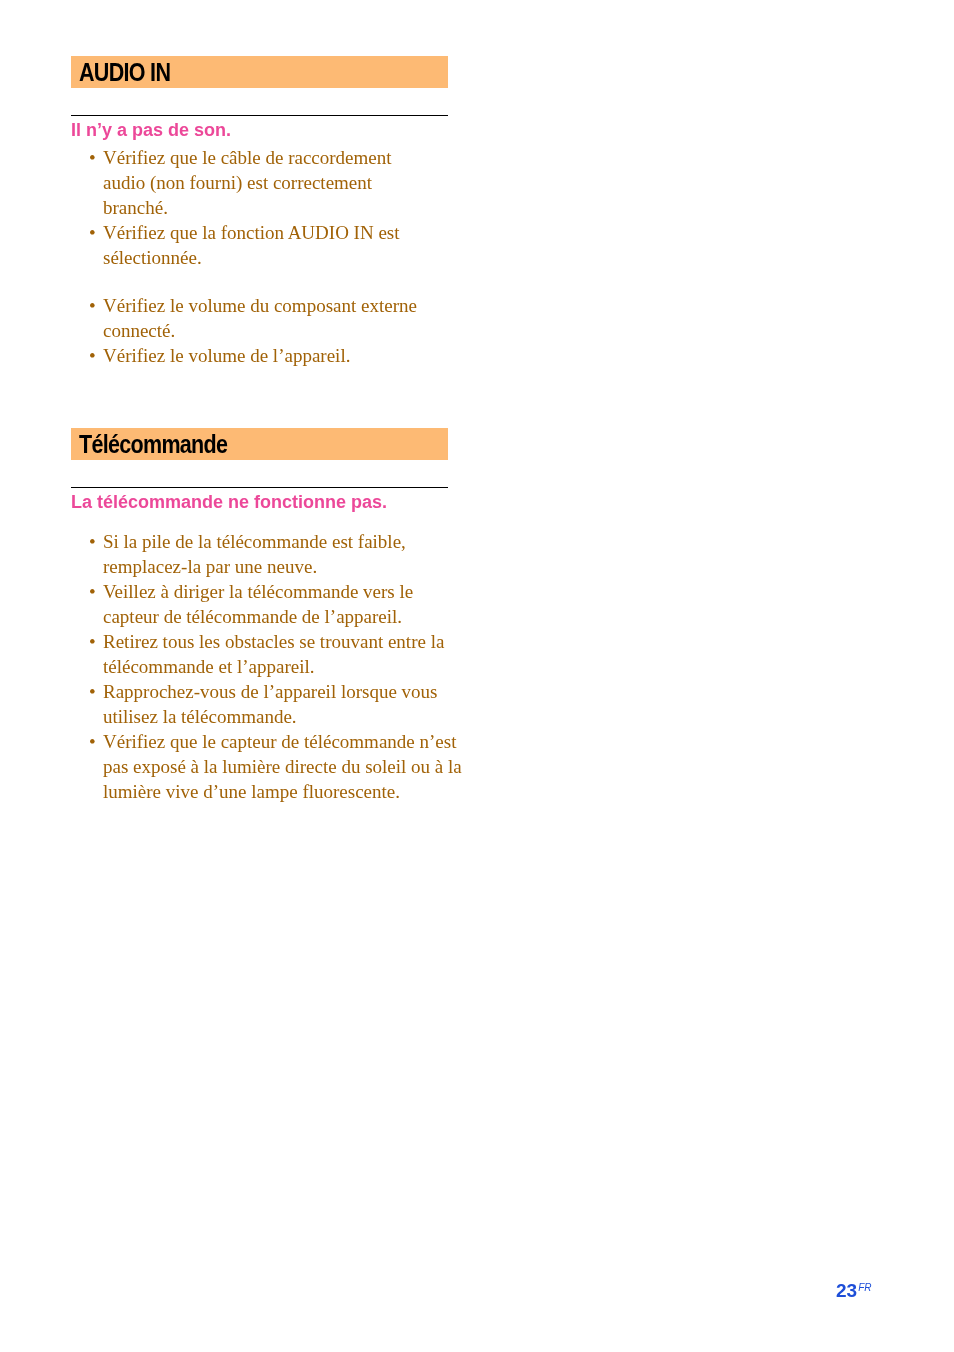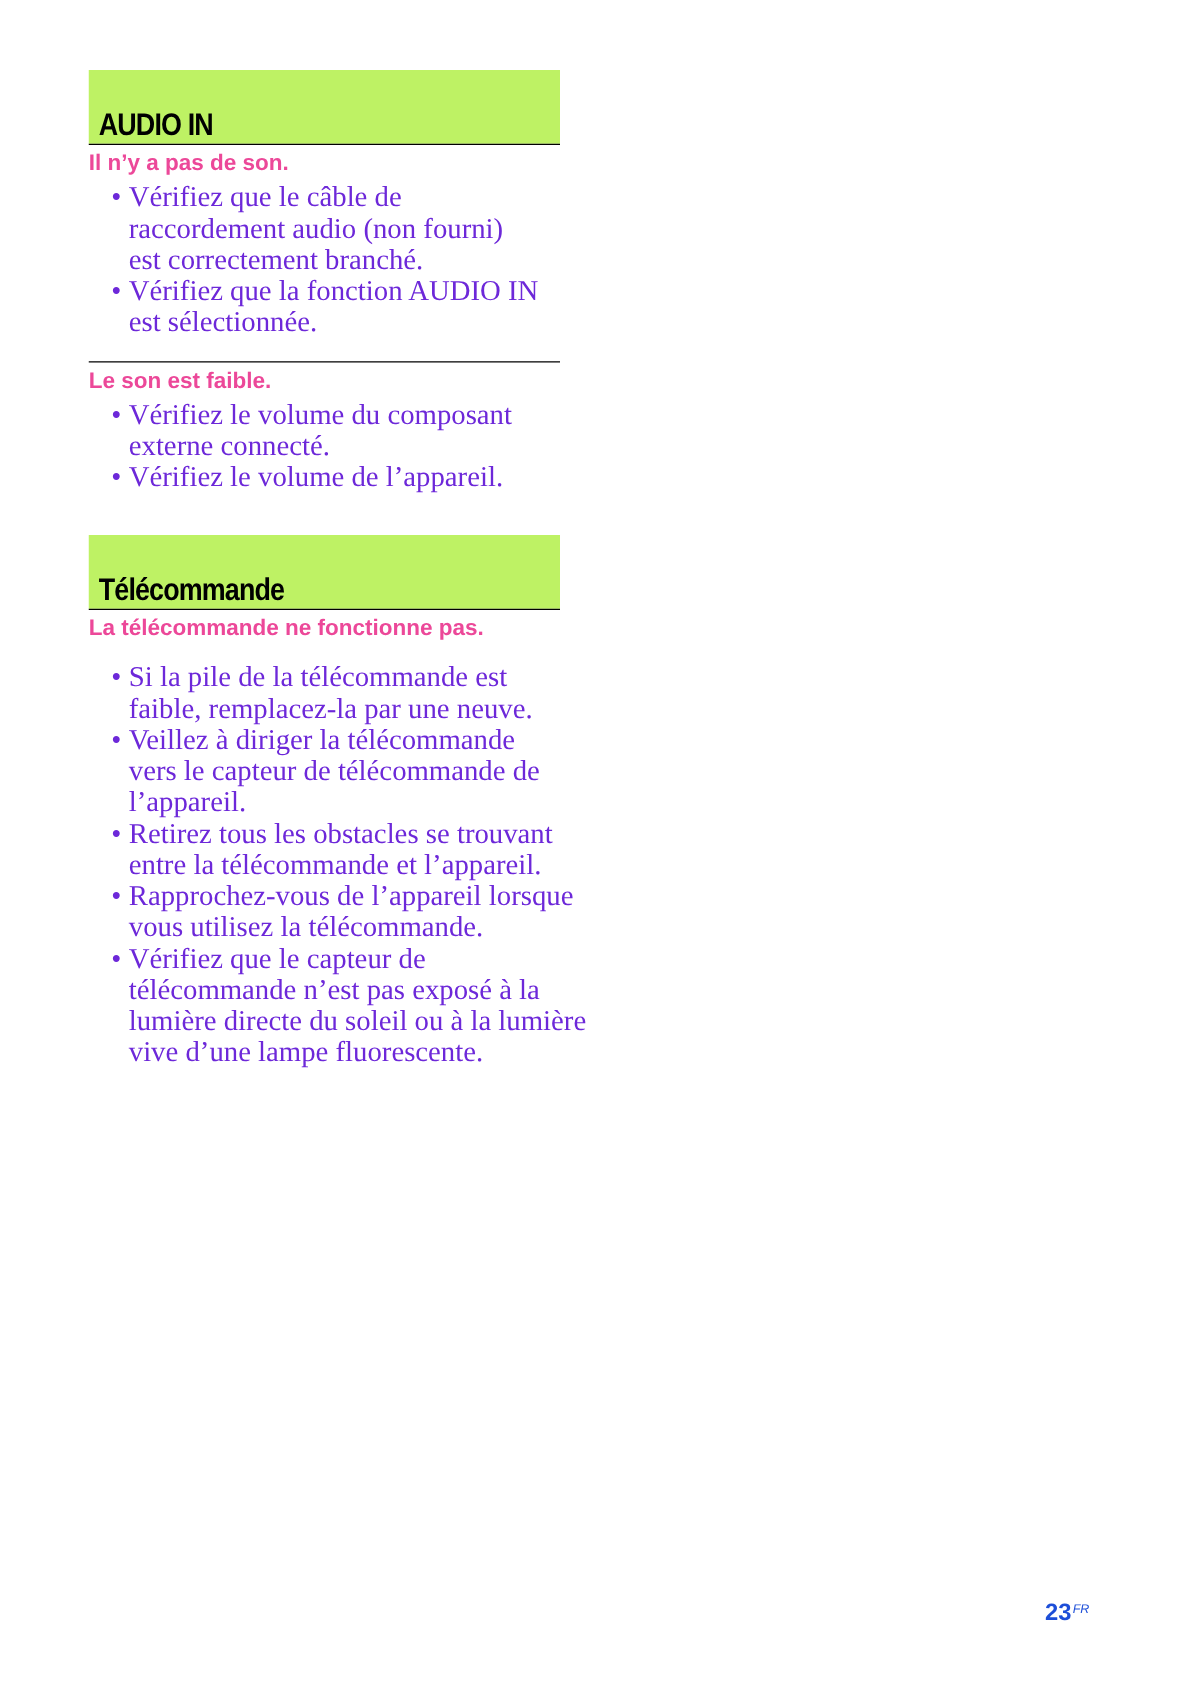--- a/index.html
+++ b/index.html
@@ -1,36 +1,36 @@
 <!DOCTYPE html>
 <html><head>
   <meta charset="utf-8">
   <style>
     html, body { margin: 0; padding: 0; background: #ffffff; }
     body { width: 954px; height: 1352px; position: relative; overflow: hidden; }
     .col { position: absolute; left: 71px; width: 377px; }
     .section-bar {
-      background: #bef264; height: 59px; box-sizing: border-box;
-      padding-left: 8px; display: flex; align-items: flex-end;
+      background: #fdba74; height: 32px; box-sizing: border-box;
+      padding-left: 8px; display: flex; align-items: center;
     }
     .section-title {
       font-family: "Liberation Sans", sans-serif; font-weight: bold;
       font-size: 25px; color: #000; letter-spacing: -0.8px;
       transform: scaleX(0.86); transform-origin: left center; white-space: nowrap;
     }
     .subhead {
       border-top: 1px solid #000; margin: 0; padding-top: 3px;
       font-family: "Liberation Sans", sans-serif; font-weight: bold;
       font-size: 18px; color: #ec4899; line-height: 22px;
     }
     ul.bullets { list-style: none; margin: 0; padding: 0; }
     ul.bullets li {
       position: relative; padding-left: 32px;
-      font-family: "Liberation Serif", serif; font-size: 23px;
-      line-height: 25px; color: #6d28d9;
+      font-family: "Liberation Serif", serif; font-size: 19px;
+      line-height: 25px; color: #a16207;
     }
     ul.bullets li::before {
       content: "•"; position: absolute; left: 18px; top: 0;
     }
     .page-num {
       position: absolute; left: 836px; top: 1280px;
       font-family: "Liberation Sans", sans-serif; font-weight: bold;
       font-size: 19px; color: #1d4ed8;
     }
     .page-num sup {
@@ -49,21 +49,20 @@
 
 <div class="col" style="top:115px;">
   <h3 class="subhead">Il n’y a pas de son.</h3>
   <ul class="bullets" style="margin-top:4px;">
     <li style="width:330px;">Vérifiez que le câble de raccordement audio (non fourni) est correctement branché.</li>
     <li style="width:330px;">Vérifiez que la fonction AUDIO IN est sélectionnée.</li>
   </ul>
 </div>
 
 <div class="col" style="top:289px;">
-  <h3 class="subhead">Le son est faible.</h3>
   <ul class="bullets" style="margin-top:4px;">
     <li>Vérifiez le volume du composant externe connecté.</li>
     <li>Vérifiez le volume de l’appareil.</li>
   </ul>
 </div>
 
 <div class="col" style="top:428px;border-radius:20px;">
   <div class="section-bar">
     <span class="section-title">Télécommande</span>
   </div>

